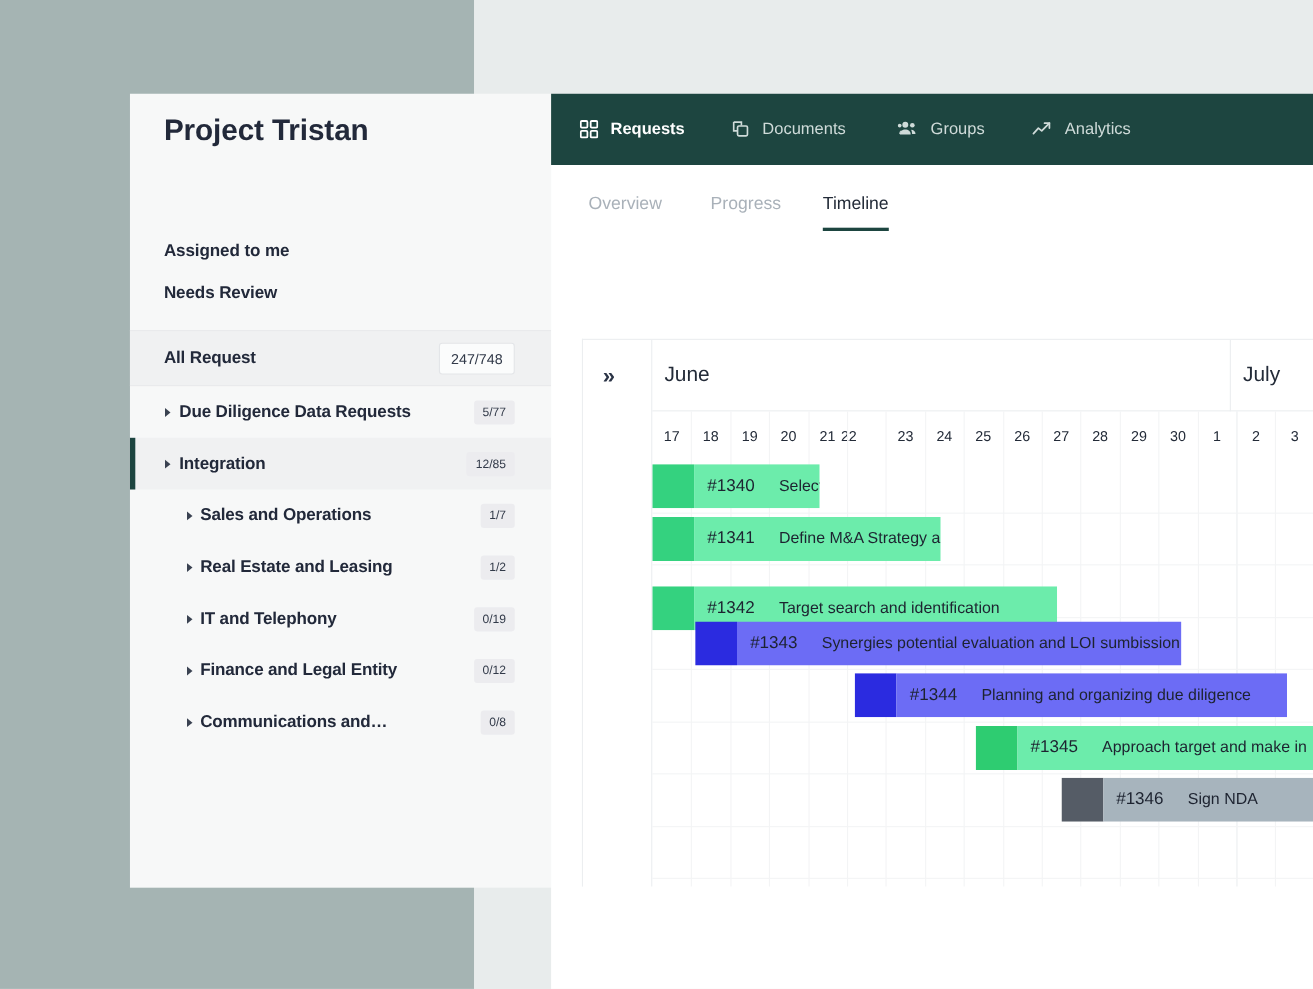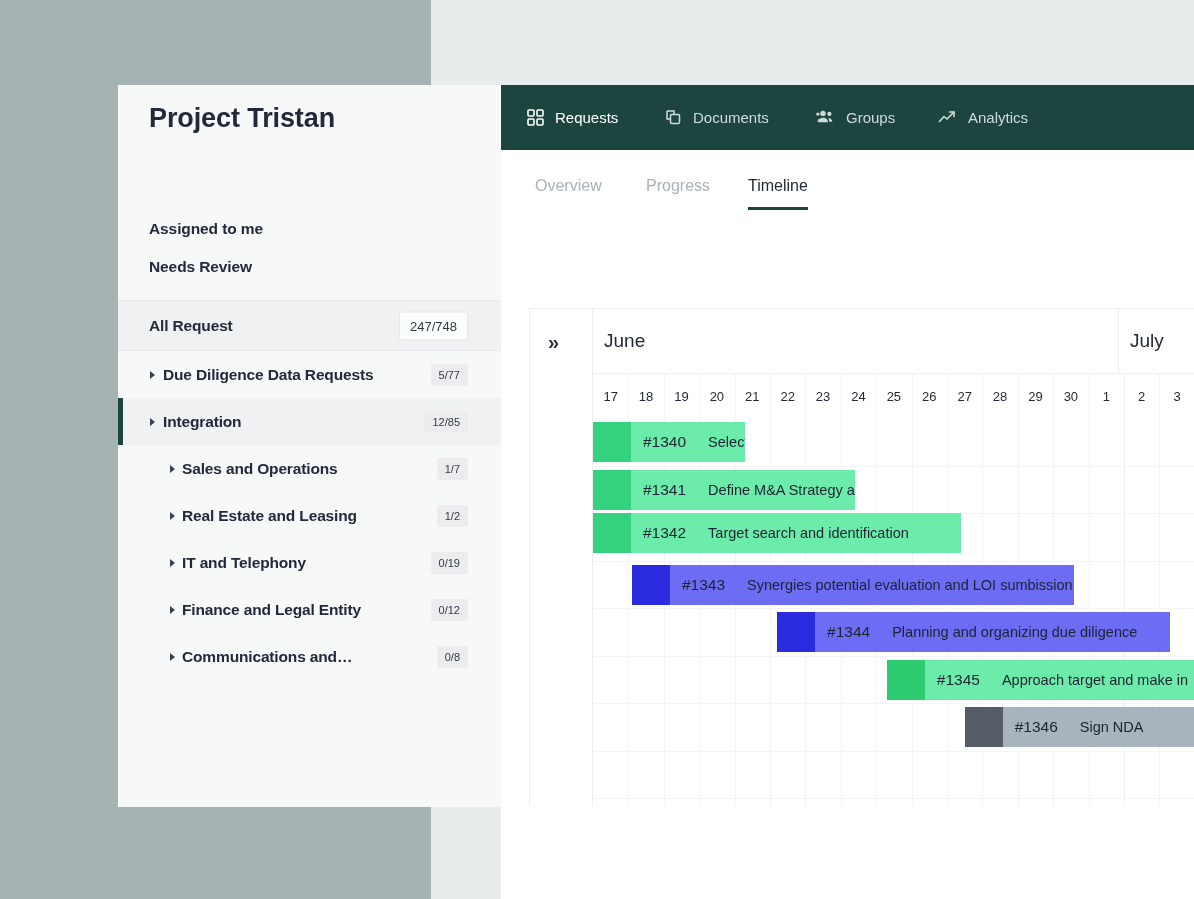--- a/index.html
+++ b/index.html
@@ -169,21 +169,21 @@
   }
   .topnav-item {
     position: absolute;
     top: 0; height: 65px;
     display: flex;
     align-items: center;
     gap: 11px;
     color: #cfdbd9;
     font-size: 15px;
   }
-  .topnav-item.active { color: #ffffff; font-weight: normal; }
+  .topnav-item.active { color: #ffffff; font-weight: bold; }
   #topnav-requests  { left: 26px; }
   #topnav-documents { left: 164px; }
   #topnav-groups    { left: 315px; }
   #topnav-analytics { left: 437px; }
   .topnav-icon { display: flex; align-items: center; }
 
   
   #subtabs {
     position: absolute;
     left: 0; top: 65px;
@@ -416,21 +416,21 @@
         <div id="collapse-icon">»</div>
       </div>
       <div class="month-cell" id="month-june">June</div>
       <div class="month-cell" id="month-july">July</div>
       <div id="gantt-days">
           <div class="day-cell" style="left: 63px; width: 35.4px;">17</div>
           <div class="day-cell" style="left: 98.4px; width: 35.4px;">18</div>
           <div class="day-cell" style="left: 133.8px; width: 35.4px;">19</div>
           <div class="day-cell" style="left: 169.2px; width: 35.4px;">20</div>
           <div class="day-cell" style="left: 204.6px; width: 35.4px;">21</div>
-          <div class="day-cell" style="left: 240px; width: 35.4px;">22</div>
+          <div class="day-cell" style="left: 224px; width: 35.4px;">22</div>
           <div class="day-cell" style="left: 275.4px; width: 35.4px;">23</div>
           <div class="day-cell" style="left: 310.8px; width: 35.4px;">24</div>
           <div class="day-cell" style="left: 346.2px; width: 35.4px;">25</div>
           <div class="day-cell" style="left: 381.6px; width: 35.4px;">26</div>
           <div class="day-cell" style="left: 417px; width: 35.4px;">27</div>
           <div class="day-cell" style="left: 452.4px; width: 35.4px;">28</div>
           <div class="day-cell" style="left: 487.8px; width: 35.4px;">29</div>
           <div class="day-cell" style="left: 523.2px; width: 35.4px;">30</div>
           <div class="day-cell" style="left: 558.6px; width: 35.4px;">1</div>
           <div class="day-cell" style="left: 594px; width: 35.4px;">2</div>
@@ -470,21 +470,21 @@
               <span class="bar-title">Selecting external advisers</span>
             </div>
           </div>
           <div class="bar" style="left: 63px; width: 261.96px; top: 160.5px;">
             <div class="bar-handle" style="background: rgb(52, 210, 127);"></div>
             <div class="bar-body" style="background: rgb(108, 236, 171);">
               <span class="bar-id">#1341</span>
               <span class="bar-title">Define M&amp;A Strategy and goals</span>
             </div>
           </div>
-          <div class="bar" style="left: 63px; width: 368.16px; top: 204px;">
+          <div class="bar" style="left: 63px; width: 368.16px; top: 224px;">
             <div class="bar-handle" style="background: rgb(52, 210, 127);"></div>
             <div class="bar-body" style="background: rgb(108, 236, 171);">
               <span class="bar-id">#1342</span>
               <span class="bar-title">Target search and identification</span>
             </div>
           </div>
           <div class="bar" style="left: 101.94px; width: 442.5px; top: 255.5px;">
             <div class="bar-handle" style="background: rgb(43, 43, 224);"></div>
             <div class="bar-body" style="background: rgb(108, 108, 245);">
               <span class="bar-id">#1343</span>

